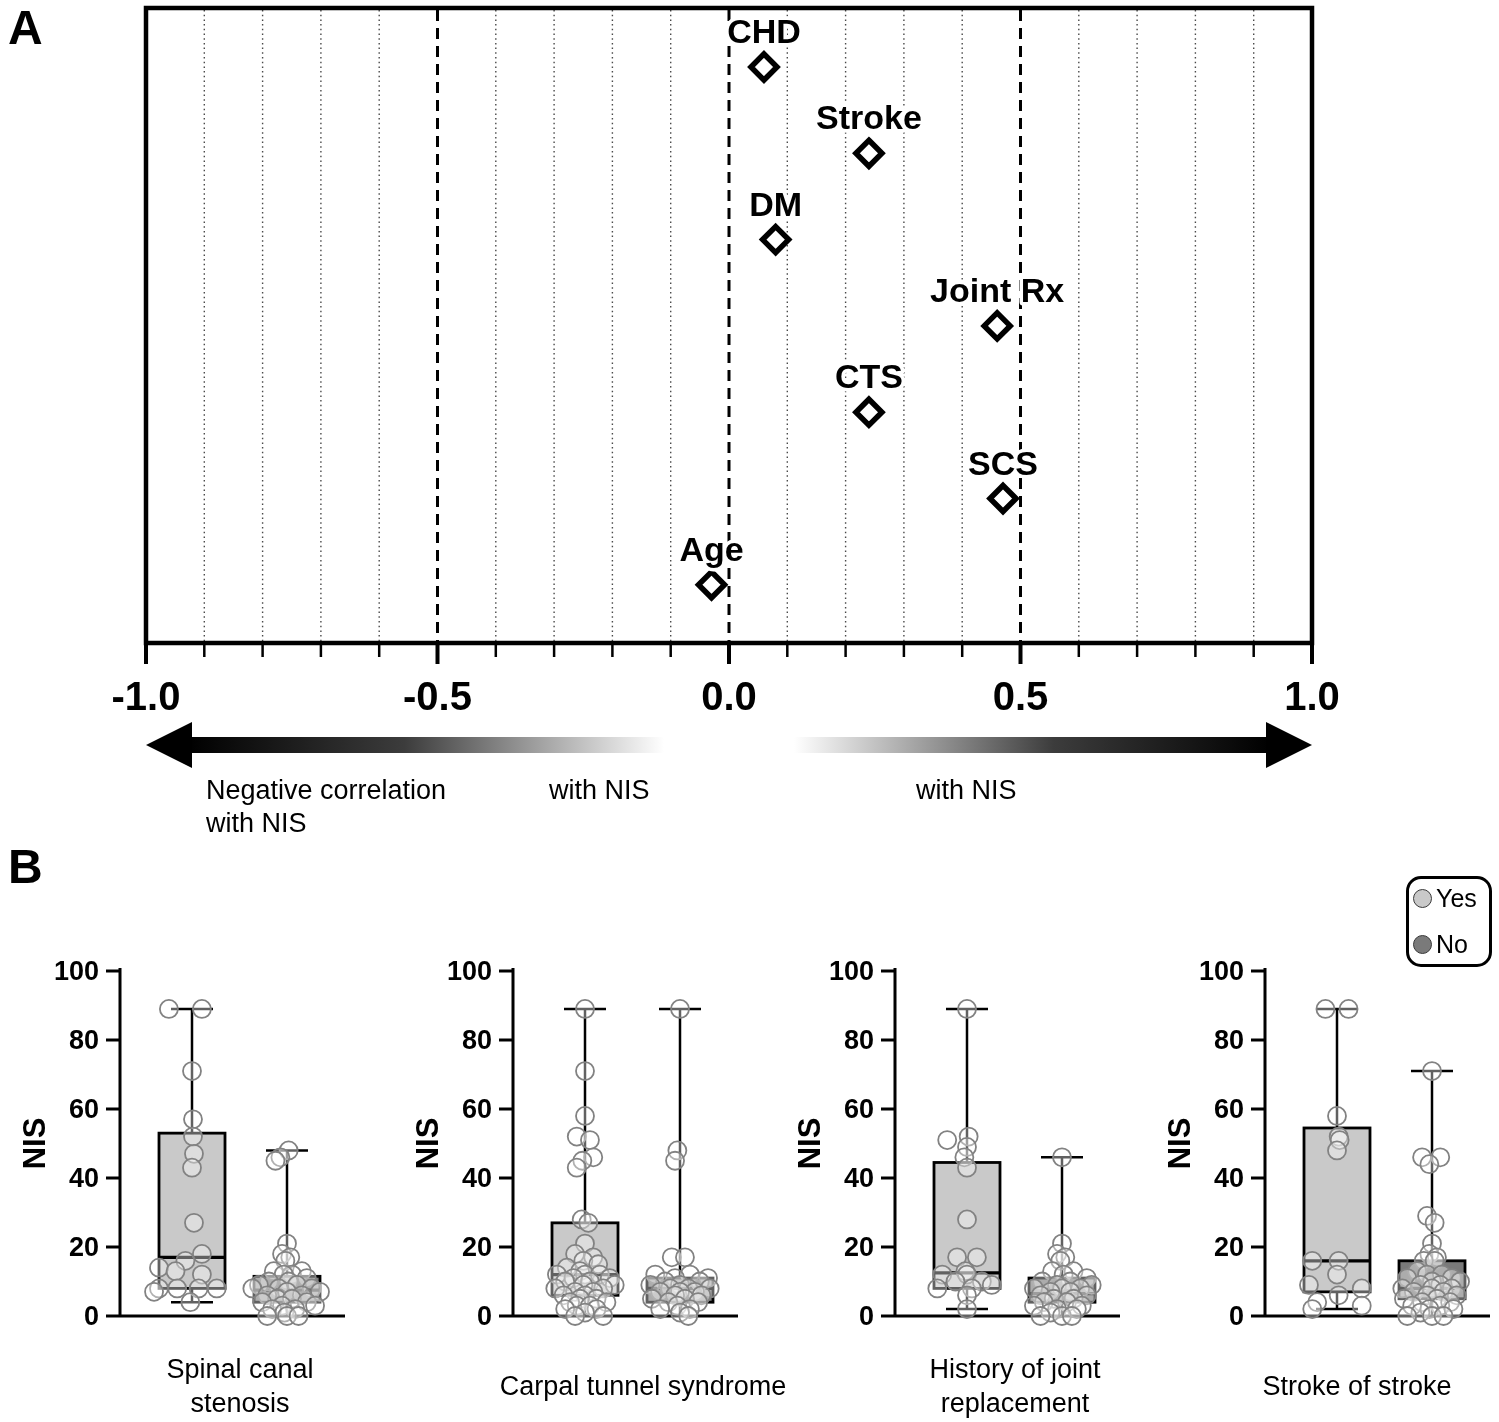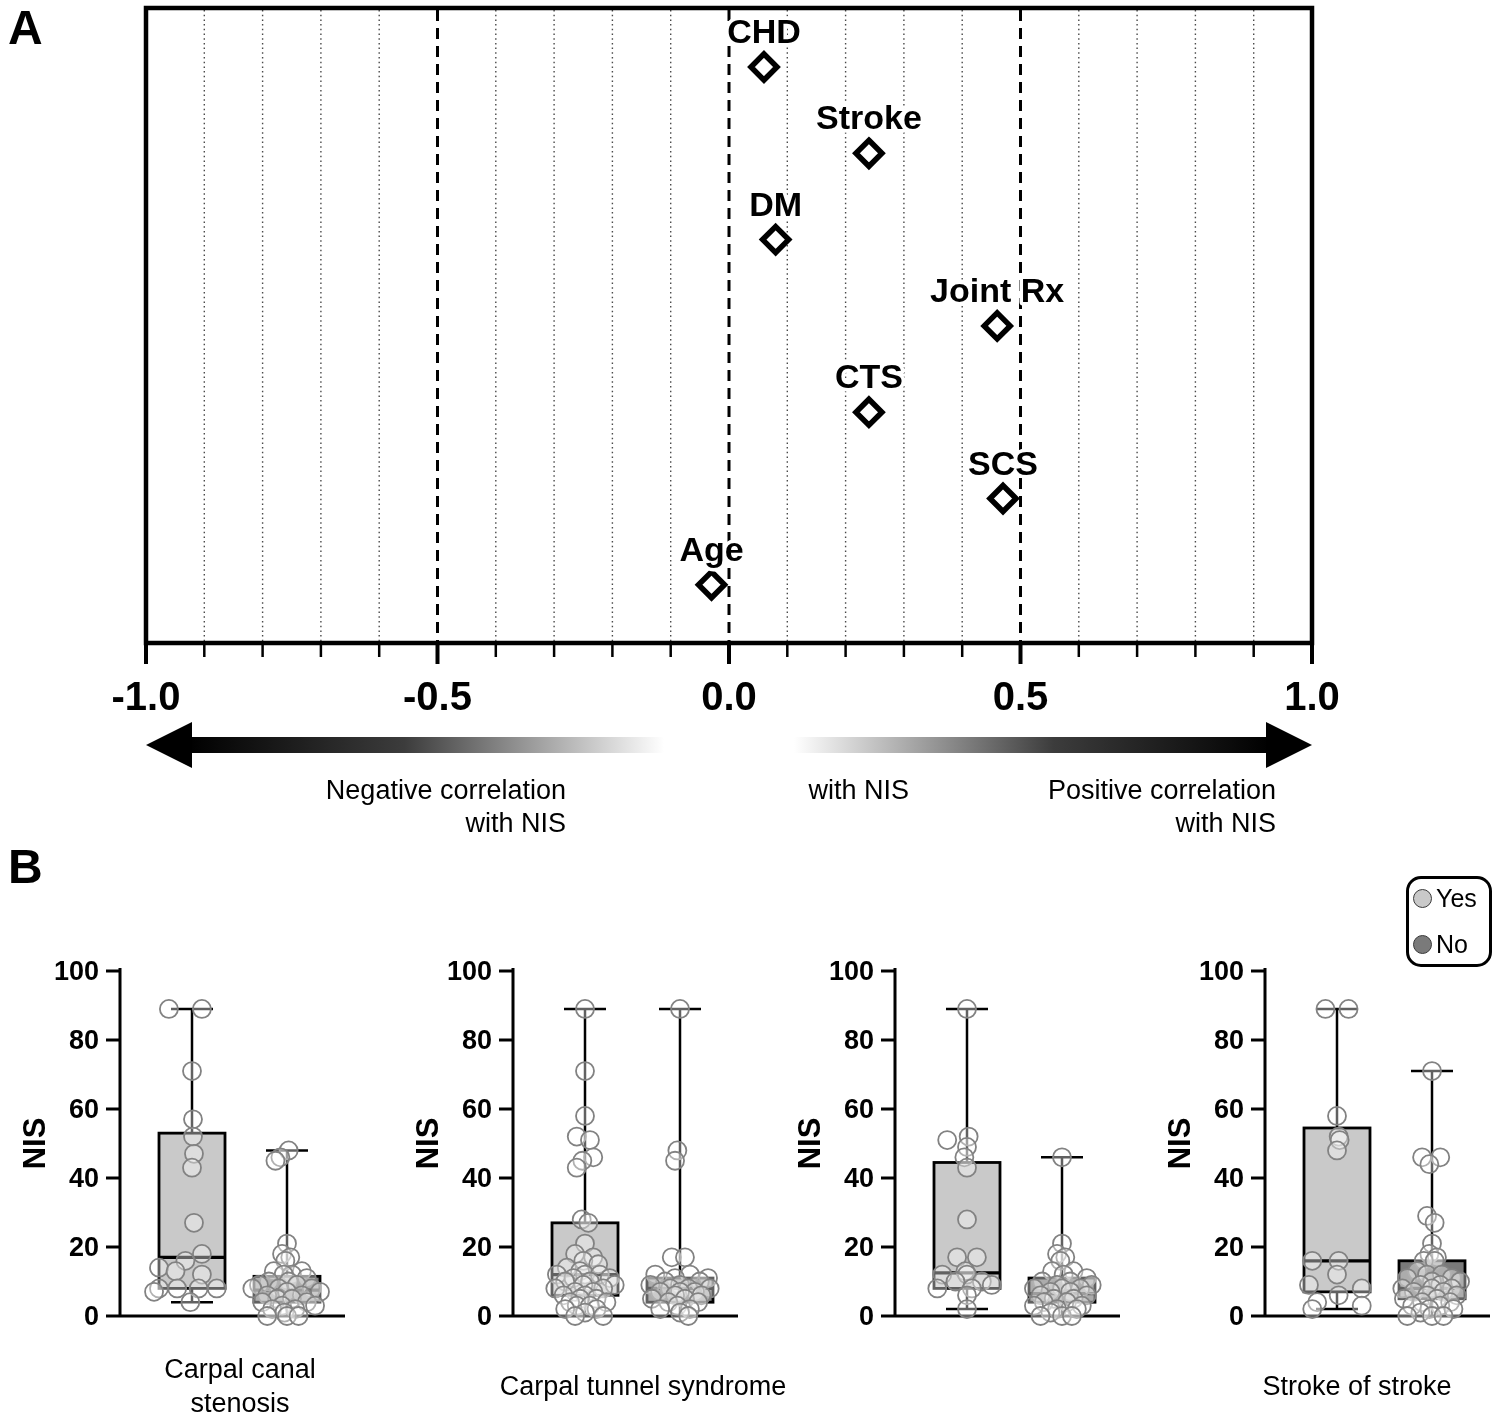--- a/index.html
+++ b/index.html
@@ -1,19 +1,19 @@
 <!DOCTYPE html>
 <html><head>
 <meta charset="utf-8">
 <style>
   html,body{margin:0;padding:0;background:#fff;}
   .figure{position:relative;width:1499px;height:1422px;background:#fff;overflow:hidden;
           font-family:"Liberation Sans","DejaVu Sans",sans-serif;color:#000;}
   .panel-letter{position:absolute;font-weight:bold;font-size:48px;line-height:1;}
-  .corr-label{position:absolute;top:774px;width:360px;margin-left:-180px;text-align:right;
+  .corr-label{position:absolute;top:774px;width:360px;margin-left:-180px;text-align:left;
               font-size:27px;line-height:1.22;}
   .corr-label span{display:block;}
   .cat-label{position:absolute;top:1352px;width:340px;height:70px;display:flex;flex-direction:column;
              align-items:center;justify-content:center;text-align:center;font-size:27px;line-height:1.25;}
   .legend{position:absolute;left:1406px;top:876px;border:3px solid #000;border-radius:15px;
           padding:5px 12px 5px 4px;display:flex;flex-direction:column;gap:17px;background:#fff;}
   .legend-row{display:flex;align-items:center;gap:4px;font-size:25px;}
   .legend-dot{width:17px;height:17px;border-radius:50%;border:1.5px solid #3a3a3a;display:inline-block;}
   svg{position:absolute;}
   .tickA{font-family:"Liberation Sans","DejaVu Sans",sans-serif;font-size:40px;font-weight:bold;fill:#000;}
@@ -110,21 +110,20 @@
     </div>
 
   <div class="corr-label" style="left:386px">
     <span>Negative correlation</span>
     <span>with NIS</span>
   </div>
   <div class="corr-label" style="left:729px">
     <span>with NIS</span>
   </div>
   <div class="corr-label" style="left:1096px">
-    <span>Positive correlation</span>
     <span>with NIS</span>
   </div>
 
   <div class="legend">
     <div class="legend-row">
       <span class="legend-dot" id="dotYes" style="background: rgb(201, 201, 201);"></span>
       <span>Yes</span>
     </div>
     <div class="legend-row">
       <span class="legend-dot" id="dotNo" style="background: rgb(122, 122, 122);"></span>
@@ -464,23 +463,27 @@
         <circle cx="279.36" cy="359.1" r="9" class="pt"></circle>
         <circle cx="303.45" cy="359.1" r="9" class="pt"></circle>
         <circle cx="270.45" cy="362.55" r="9" class="pt"></circle>
         <circle cx="282" cy="366" r="9" class="pt"></circle>
         <circle cx="293.55" cy="366" r="9" class="pt"></circle>
         <circle cx="257.25" cy="366" r="9" class="pt"></circle>
       </svg>
     </div>
 
   <div class="cat-label" style="left:70px">
-      <span>Carpal canal</span>
+      <span>Spinal canal</span>
       <span>stenosis</span>
     </div>
   <div class="cat-label" style="left:473px">
       <span>Carpal tunnel syndrome</span>
     </div>
+  <div class="cat-label" style="left:845px">
+      <span>History of joint</span>
+      <span>replacement</span>
+    </div>
   <div class="cat-label" style="left:1187px">
       <span>Stroke of stroke</span>
     </div>
 
 </div>
 
 </body></html>

